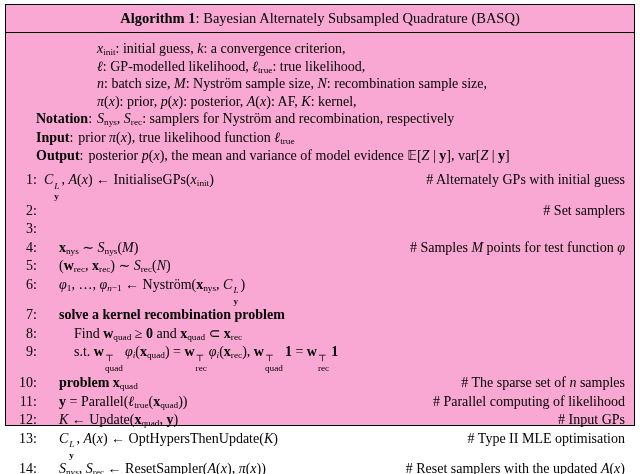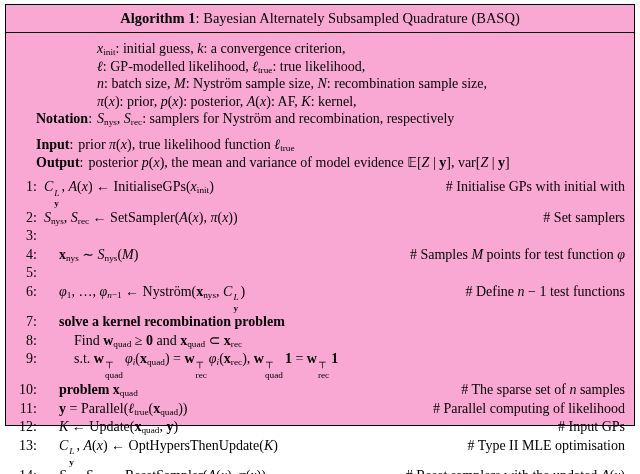--- a/index.html
+++ b/index.html
@@ -34,21 +34,21 @@
   .algo-header {
     padding: 7px 10px 2px 30px;
   }
   .hang-row { display: flex; align-items: flex-end; }
   .hang-label { white-space: nowrap; flex: 0 0 auto; }
   .hang-label b { font-weight: bold; }
   .hang-label .sep { margin-right: 5px; }
   .hang-lines { flex: 1 1 auto; }
   .hang-lines > div, .io-text { line-height: 17.6px; }
   .hang-row, .io-row { line-height: 17.6px; }
-  .io-block { margin-top: 8px; }
+  .io-block { margin-top: 1px; }
   .io-row { display: flex; }
   .io-text { white-space: nowrap; }
   .algo-lines { padding: 5px 9px 0 6px; }
   .line {
     display: flex;
     align-items: baseline;
     line-height: 18.5px;
     white-space: nowrap;
   }
   .num {
@@ -119,51 +119,50 @@
 </div>
   </div>
 
   <div class="algo-lines">
   <div class="line">
     <span class="num">1:</span>
     <span class="code" style="padding-left: 0px;"><i>C</i><span class="ss">
             <span class="su"><i>L</i></span>
             <span class="sb"><b>y</b></span>
           </span>, <i>A</i>(<i>x</i>) ← InitialiseGPs(<i>x</i><sub>init</sub>)</span>
-    <span class="comment"># Initialise GPs with initial with</span>
+    <span class="comment"># Alternately GPs with initial guess</span>
   </div>
 
   <div class="line">
     <span class="num">2:</span>
-    <span class="code" style="padding-left: 0px;"><i>S</i><sub>nys</sub>, <i>S</i><sub>rec</sub> ← SetSampler(<i>A</i>(<i>x</i>), <i>π</i>(<i>x</i>))</span>
     <span class="comment"># Set samplers</span>
   </div>
 
   <div class="line">
     <span class="num">3:</span>
 
   </div>
 
   <div class="line">
     <span class="num">4:</span>
     <span class="code" style="padding-left: 15px;"><b>x</b><sub>nys</sub> ∼ <i>S</i><sub>nys</sub>(<i>M</i>)</span>
     <span class="comment"># Samples <i>M</i> points for test function <i>φ</i></span>
   </div>
 
   <div class="line">
     <span class="num">5:</span>
+    <span class="code" style="padding-left: 15px;">(<b>w</b><sub>rec</sub>, <b>x</b><sub>rec</sub>) ∼ <i>S</i><sub>rec</sub>(<i>N</i>)</span>
   </div>
 
   <div class="line">
     <span class="num">6:</span>
     <span class="code" style="padding-left: 15px;"><i>φ</i><sub>1</sub>, …, <i>φ</i><sub><i>n</i>−1</sub> ← Nyström(<b>x</b><sub>nys</sub>, <i>C</i><span class="ss">
             <span class="su"><i>L</i></span>
             <span class="sb"><b>y</b></span>
           </span>)</span>
-    <span class="comment"># Define <i>n</i> − 1 test functions</span>
   </div>
 
   <div class="line">
     <span class="num">7:</span>
     <span class="code" style="padding-left: 15px;"><b>solve a kernel recombination problem</b></span>
 
   </div>
 
   <div class="line">
     <span class="num">8:</span>

